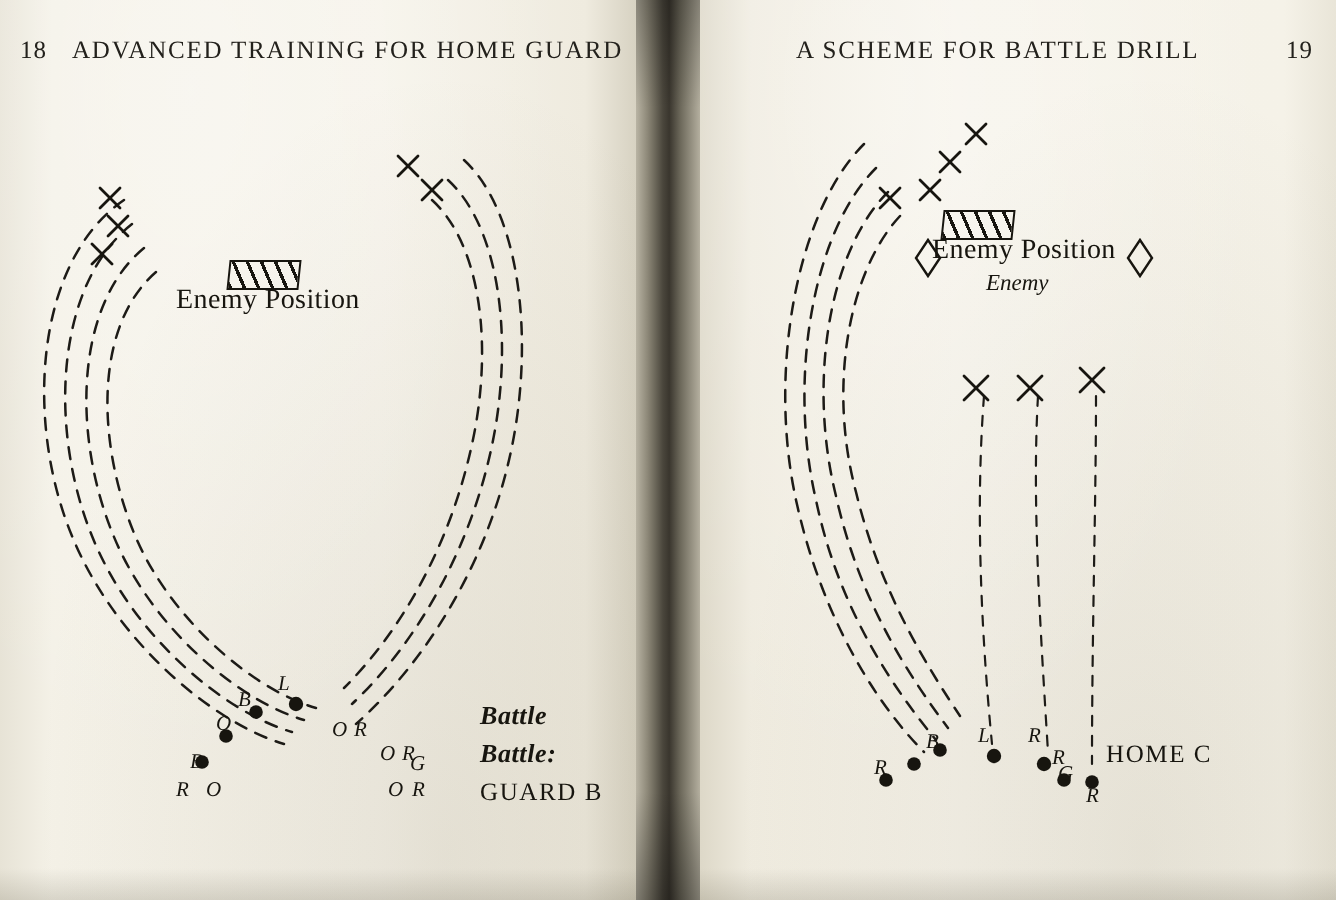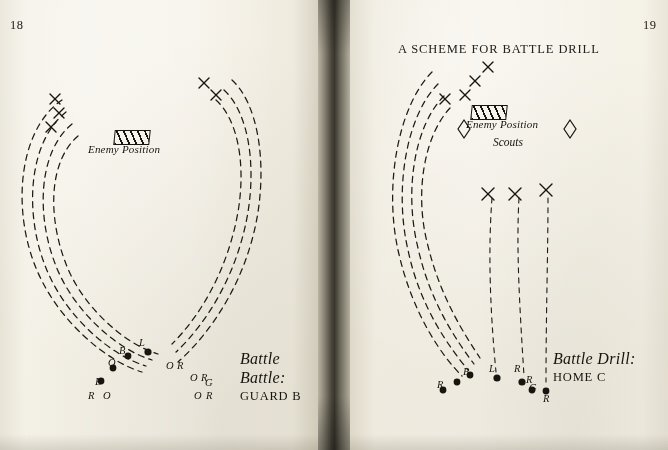--- a/index.html
+++ b/index.html
@@ -71,21 +71,21 @@
   }
   .folio {
     position: absolute;
     top: 18px;
     font-size: 12.5px;
     color: #23211c;
     letter-spacing: .5px;
   }
   #hdr-left { left: 36px; }
   #folio-left { left: 10px; }
-  #hdr-right { left: 398px; margin-top: 24px; }
+  #hdr-right { left: 398px; }
   #folio-right { left: 643px; font-family: Liberation Serif, serif; }
 
   
   svg.draw {
     position: absolute;
     top: 0; left: 0;
     width: 668px;
     height: 450px;
     overflow: visible;
   }
@@ -105,36 +105,35 @@
   .xmark { stroke: #17150f; stroke-width: 1.4; stroke-linecap: round; }
 
   
   .label {
     position: absolute;
     color: #17150f;
     font-family: "Liberation Serif", serif;
     white-space: nowrap;
   }
   .lbl-enemy {
-    font-size: 11px;
-    font-style: italic;
+    font-size: 14px;
     letter-spacing: .2px;
   }
   .lbl-scouts {
     font-size: 11.5px;
     font-style: italic;
   }
   .lbl-unit {
     font-size: 10.5px;
     font-style: italic;
   }
   .lbl-title {
-    font-size: 16px;
+    font-size: 13px;
     font-style: italic;
-    font-weight: normal;
+    font-weight: bold;
     letter-spacing: .3px;
     text-align: right;
   }
   .lbl-plan {
     font-size: 12.5px;
     letter-spacing: .8px;
   }
 
   
   .hatch {
@@ -162,20 +161,21 @@
   <div class="leaf" id="leaf-right">
     <div class="grain"></div>
     <div class="edge-bottom"></div>
   </div>
 
   <div id="gutter">
     <div class="spine-shadow"></div>
   </div>
 
   <div class="folio" id="folio-left">18</div>
+  <div class="header" id="hdr-left">ADVANCED TRAINING FOR HOME GUARD</div>
   <div class="header" id="hdr-right">A SCHEME FOR BATTLE DRILL</div>
   <div class="folio" id="folio-right">19</div>
 
   <svg class="draw" viewBox="0 0 668 450">
 
     <path class="dash" d="M 62,100 C 18,130 12,210 36,268 C 58,322 108,362 142,372"></path>
     <path class="dash" d="M 66,112 C 28,142 24,214 46,268 C 66,318 112,356 146,366"></path>
     <path class="dash" d="M 72,124 C 38,152 36,216 56,266 C 74,312 118,350 152,360"></path>
     <path class="dash" d="M 78,136 C 48,162 48,218 66,264 C 82,306 124,344 158,354"></path>
 
@@ -280,26 +280,25 @@
     <circle class="dot" cx="457" cy="382" r="3.4"></circle>
     <circle class="dot" cx="470" cy="375" r="3.4"></circle>
     <circle class="dot" cx="497" cy="378" r="3.6"></circle>
     <circle class="dot" cx="522" cy="382" r="3.6"></circle>
     <circle class="dot" cx="532" cy="390" r="3.4"></circle>
     <circle class="dot" cx="546" cy="391" r="3.4"></circle>
   </svg>
 
   <div class="hatch" style="left:471px; top:105px;"></div>
   <div class="label lbl-enemy" style="left:466px; top:118px;">Enemy Position</div>
-  <div class="label lbl-scouts" style="left:493px; top:136px;">Scouts</div>
+  <div class="label lbl-scouts" style="left:493px; top:136px;">Enemy</div>
 
   <div class="label lbl-unit" style="left:489px; top:363px;">L</div>
   <div class="label lbl-unit" style="left:514px; top:363px;">R</div>
   <div class="label lbl-unit" style="left:463px; top:366px;">B</div>
   <div class="label lbl-unit" style="left:437px; top:379px;">R</div>
   <div class="label lbl-unit" style="left:526px; top:374px;">R</div>
   <div class="label lbl-unit" style="left:529px; top:382px;">G</div>
   <div class="label lbl-unit" style="left:543px; top:393px;">R</div>
 
-  <div class="label lbl-title" style="left:553px; top:350px;">Battle Drill:</div>
   <div class="label lbl-plan" style="left:553px; top:370px;">HOME C</div>
 
 </div>
 
 </body></html>

